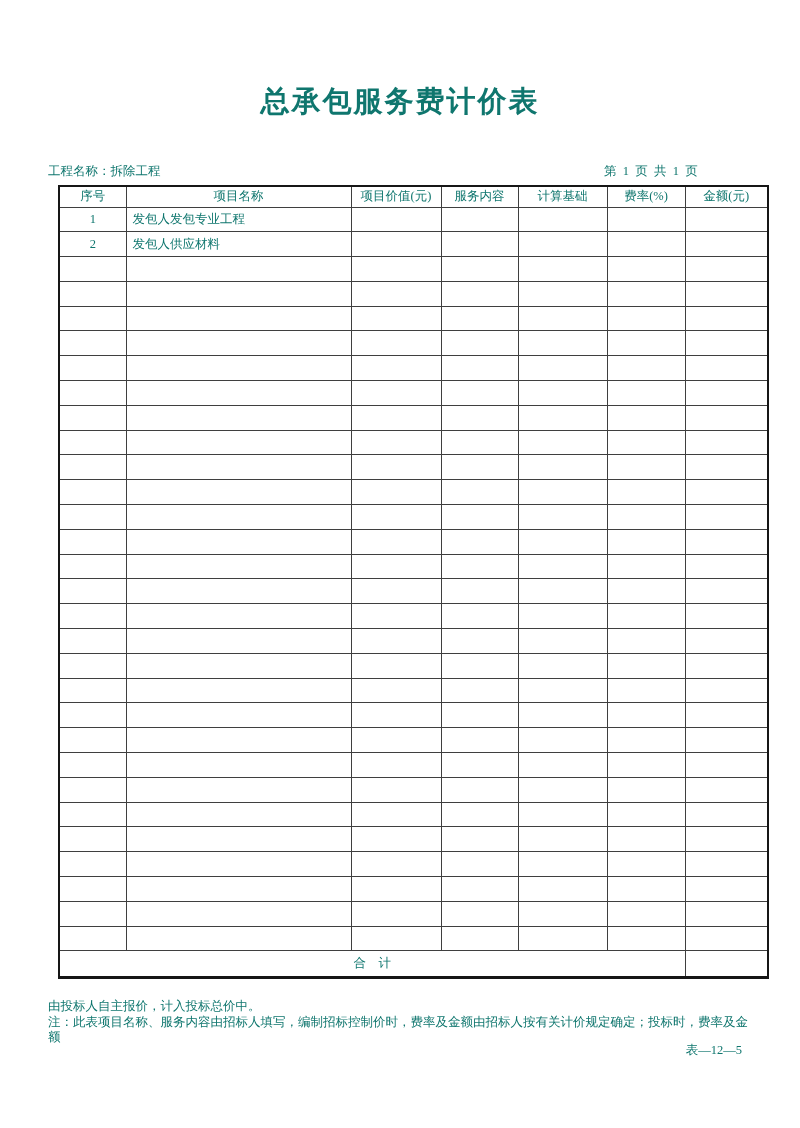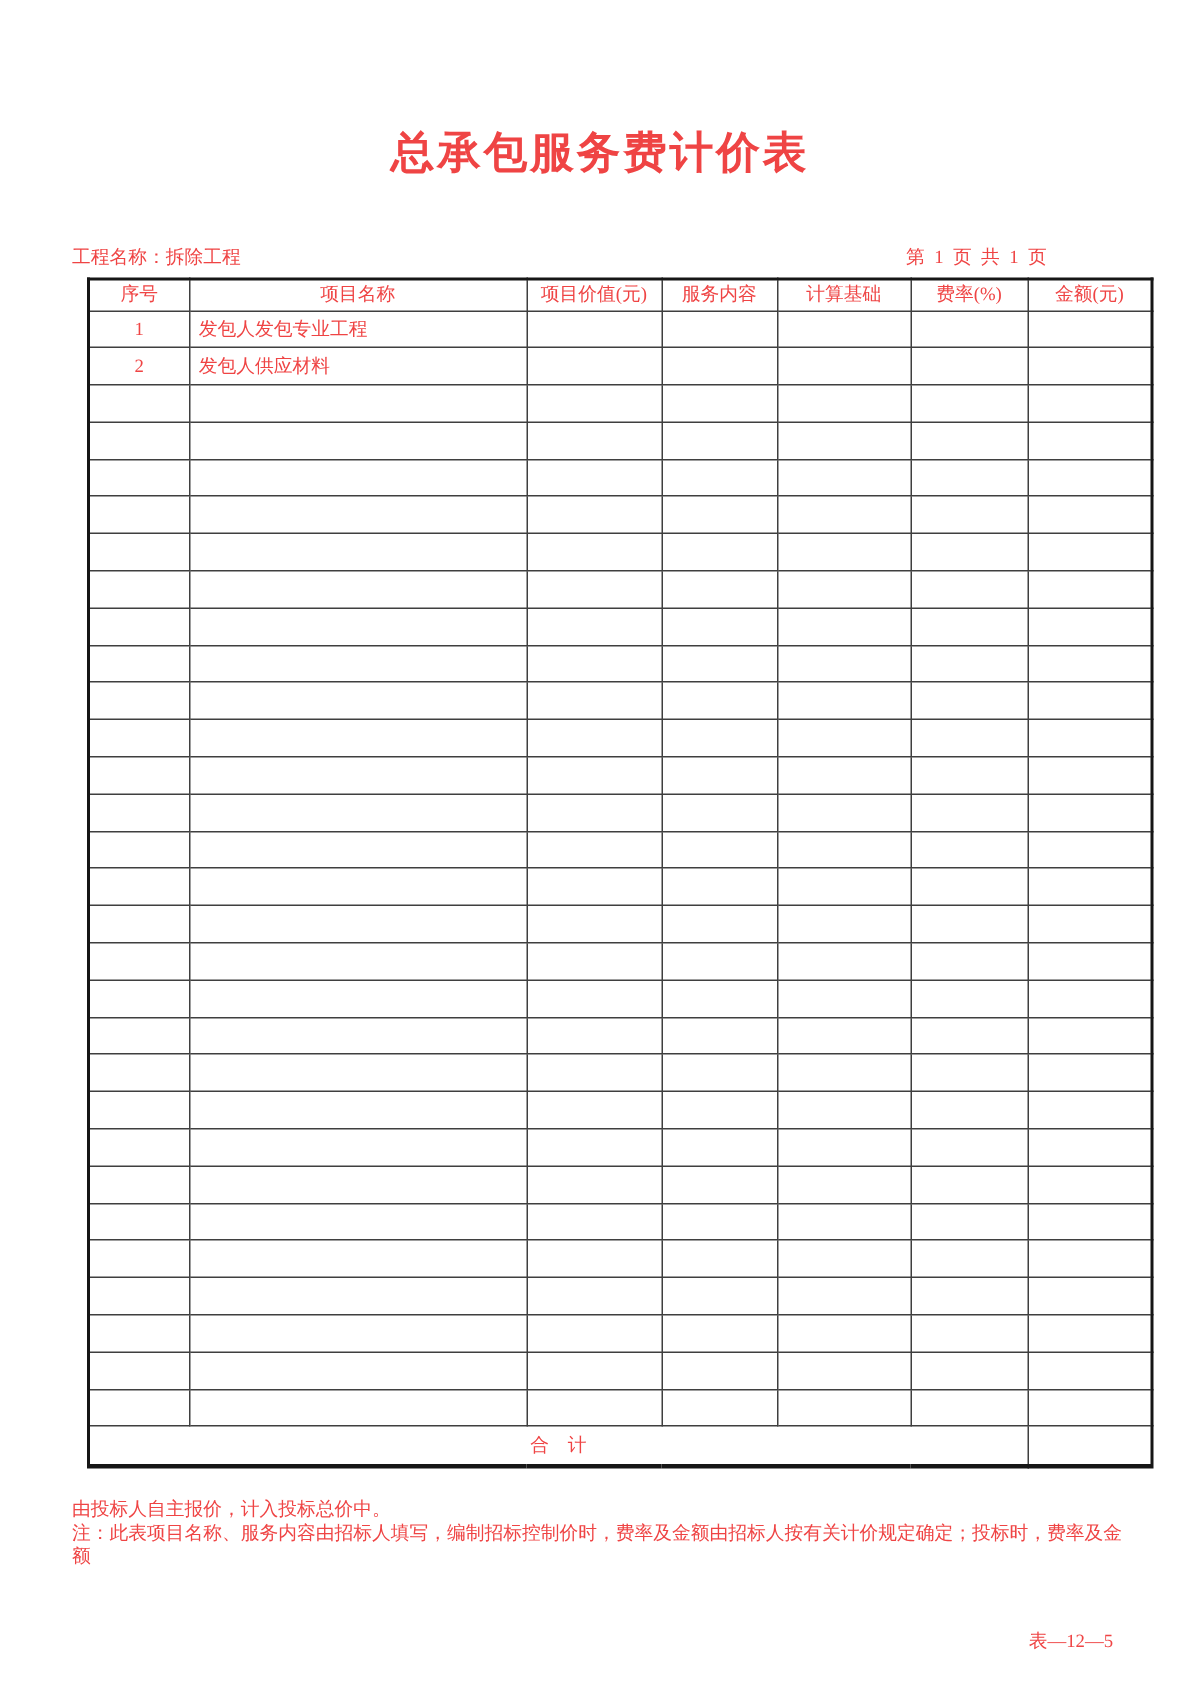--- a/index.html
+++ b/index.html
@@ -3,21 +3,21 @@
 <meta charset="utf-8">
 <style>
   * { margin: 0; padding: 0; box-sizing: border-box; }
   html, body { background: #ffffff; }
   .page {
     position: relative;
     width: 800px;
     height: 1128px;
     background: #ffffff;
     font-family: "Liberation Serif", "DejaVu Serif", serif;
-    color: #ef4444;
+    color: #0f766e;
     overflow: hidden;
   }
   .doc-title {
     position: absolute;
     top: 82px;
     left: 0;
     width: 100%;
     text-align: center;
     font-size: 29px;
     font-weight: bold;
@@ -81,21 +81,20 @@
     font-size: 12.5px;
     line-height: 15.5px;
   }
   .form-code {
     position: absolute;
     left: 600px;
     top: 1042px;
     width: 142px;
     text-align: right;
     font-size: 12.5px;
-    margin-top: 44px;
   }
 </style>
 </head>
 <body>
 
 <div class="page">
 
   <div class="doc-title">总承包服务费计价表</div>
 
   <div class="meta-project">工程名称：拆除工程</div>

